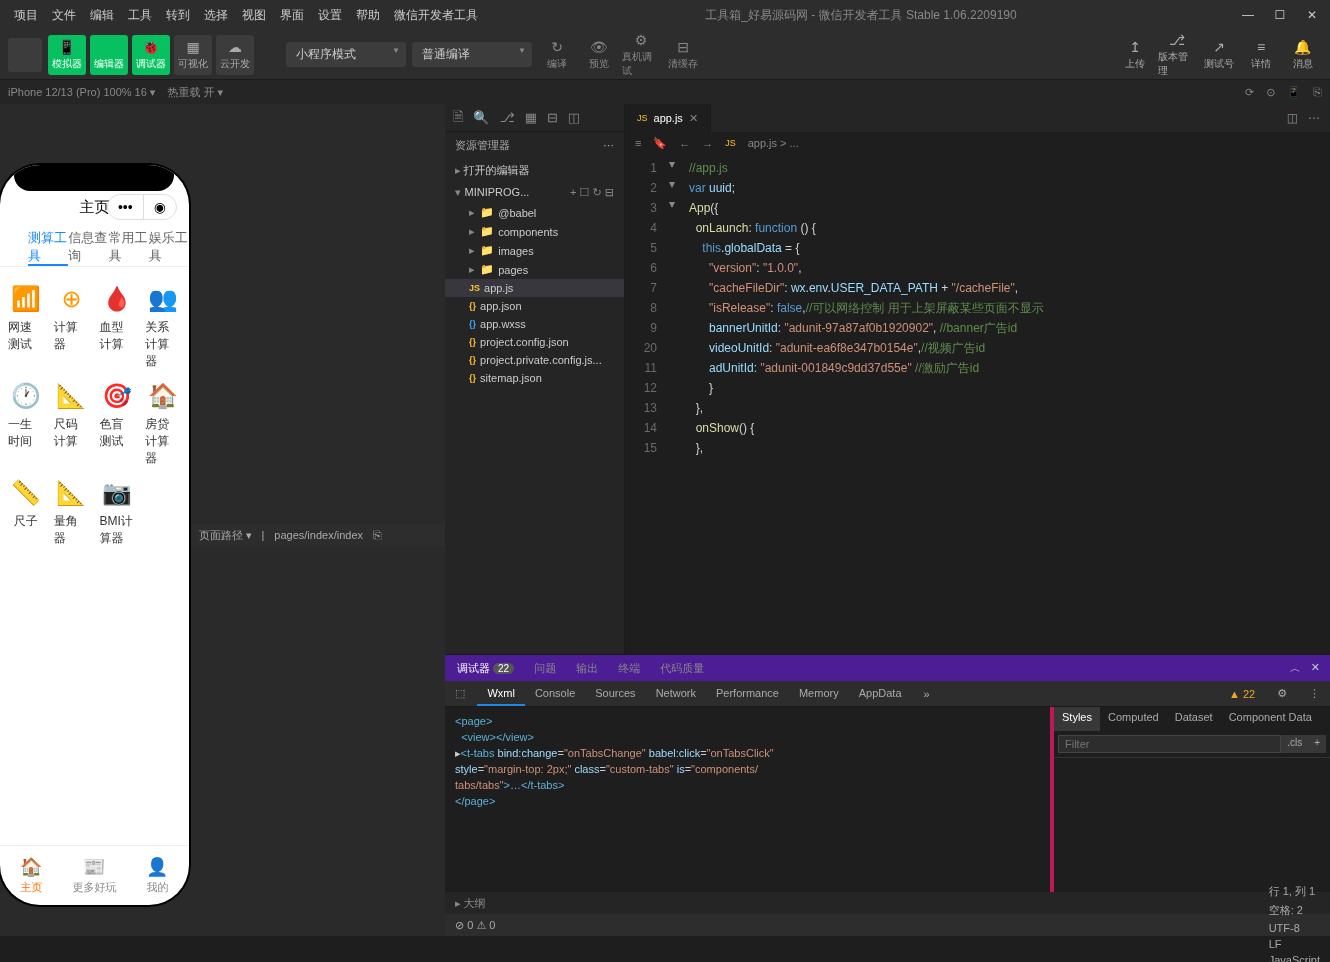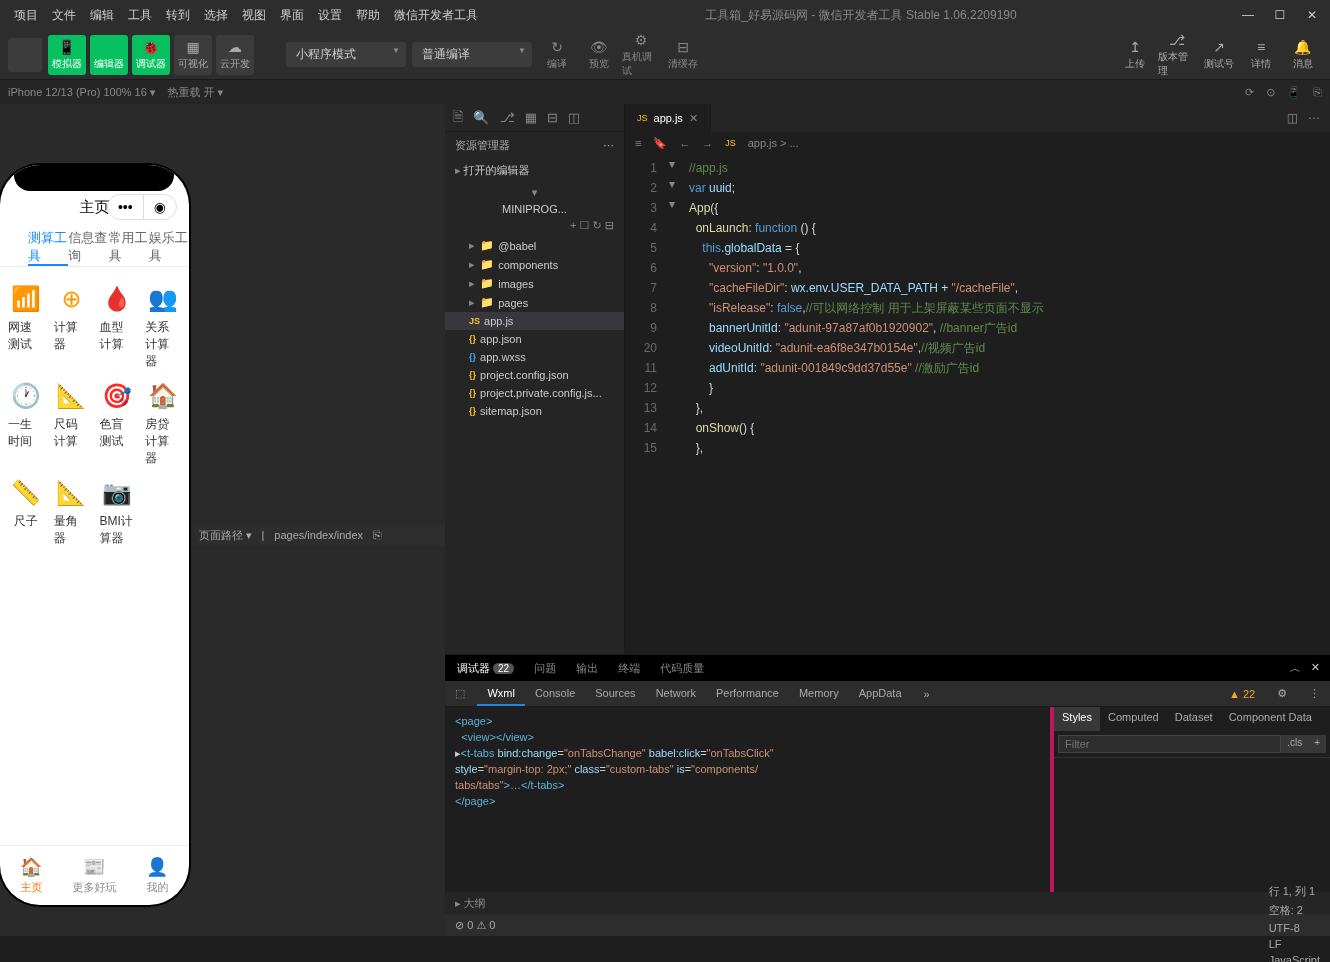--- a/index.html
+++ b/index.html
@@ -66,21 +66,21 @@
 .ln{height:20px;white-space:pre;}
 .fold{width:14px;color:#888;line-height:20px;text-align:center;}
 .c-comment{color:#608b4e;}
 .c-keyword{color:#569cd6;}
 .c-func{color:#dcdcaa;}
 .c-prop{color:#9cdcfe;}
 .c-string{color:#ce9178;}
 .c-bool{color:#569cd6;}
 .c-punct{color:#d4d4d4;}
 .debugger{flex:1;background:#1e1e1e;border-top:1px solid #1a1a1a;display:flex;flex-direction:column;}
-.dbg-tabs{height:26px;background:#000000;display:flex;align-items:center;padding:0 10px;gap:16px;font-size:11px;}
+.dbg-tabs{height:26px;background:#4c1d95;display:flex;align-items:center;padding:0 10px;gap:16px;font-size:11px;}
 .dbg-tab{color:#888;cursor:pointer;padding:0 2px;}
 .dbg-tab.active{color:#fff;}
 .dbg-badge{background:#555;border-radius:8px;padding:0 5px;font-size:10px;}
 .dbg-tabs-right{margin-left:auto;display:flex;gap:10px;}
 .dbg-dev-tabs{height:26px;background:#2d2d2d;display:flex;align-items:center;gap:2px;font-size:11px;border-bottom:1px solid #1a1a1a;}
 .dbg-dev-tab{padding:5px 10px;color:#aaa;cursor:pointer;}
 .dbg-dev-tab.active{color:#fff;border-bottom:2px solid #1e88e5;}
 .dbg-body{flex:1;display:flex;}
 .wxml-panel{flex:1;padding:6px 10px;font-family:Consolas,monospace;font-size:11px;line-height:16px;overflow:auto;}
 .wxml-line{white-space:pre;}
@@ -306,21 +306,21 @@
           <span class="explorer-tab-icon">⎇</span>
           <span class="explorer-tab-icon">▦</span>
           <span class="explorer-tab-icon">⊟</span>
           <span class="explorer-tab-icon">◫</span>
         </div>
         <div class="explorer-title">
             <span>资源管理器</span>
             <span>⋯</span>
           </div>
         <div class="explorer-section">打开的编辑器</div>
-        <div class="explorer-section open" style="display:flex;align-items:center;gap:4px;flex-direction:column;">
+        <div class="explorer-section open" style="display:flex;gap:4px;">
             <span>MINIPROG...</span>
             <span style="margin-left:auto;color:#888;">+ ☐ ↻ ⊟</span>
           </div>
         <div id="tree">
             <div class="tree-item folder"><span style="color:#888">📁</span> @babel</div>
             <div class="tree-item folder"><span style="color:#dcb67a">📁</span> components</div>
             <div class="tree-item folder"><span style="color:#43a047">📁</span> images</div>
             <div class="tree-item folder"><span style="color:#e57373">📁</span> pages</div>
             <div class="tree-item active"><span style="color:#fbc02d;font-size:9px;font-weight:bold;">JS</span> app.js</div>
             <div class="tree-item"><span style="color:#fbc02d;font-size:9px;font-weight:bold;">{}</span> app.json</div>

